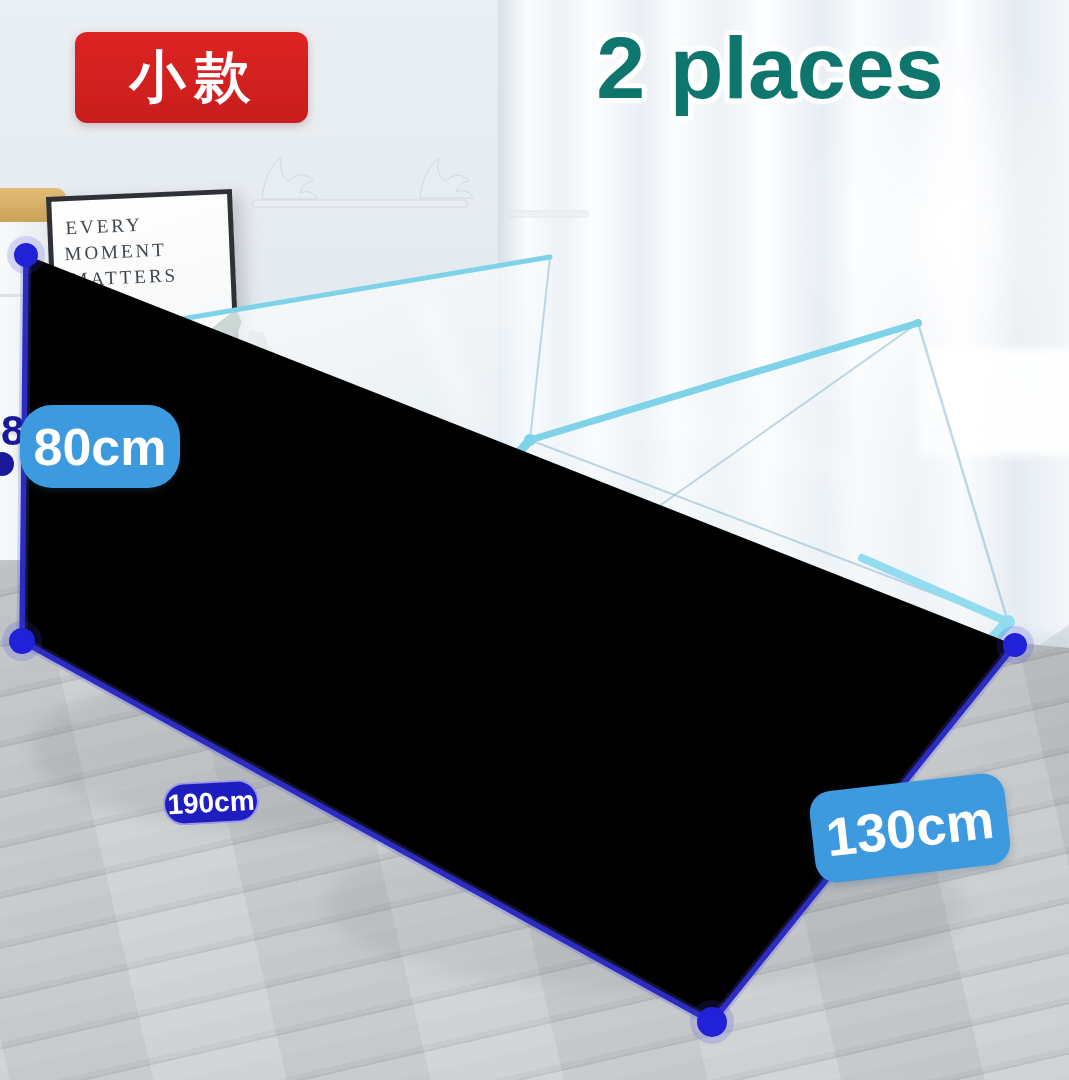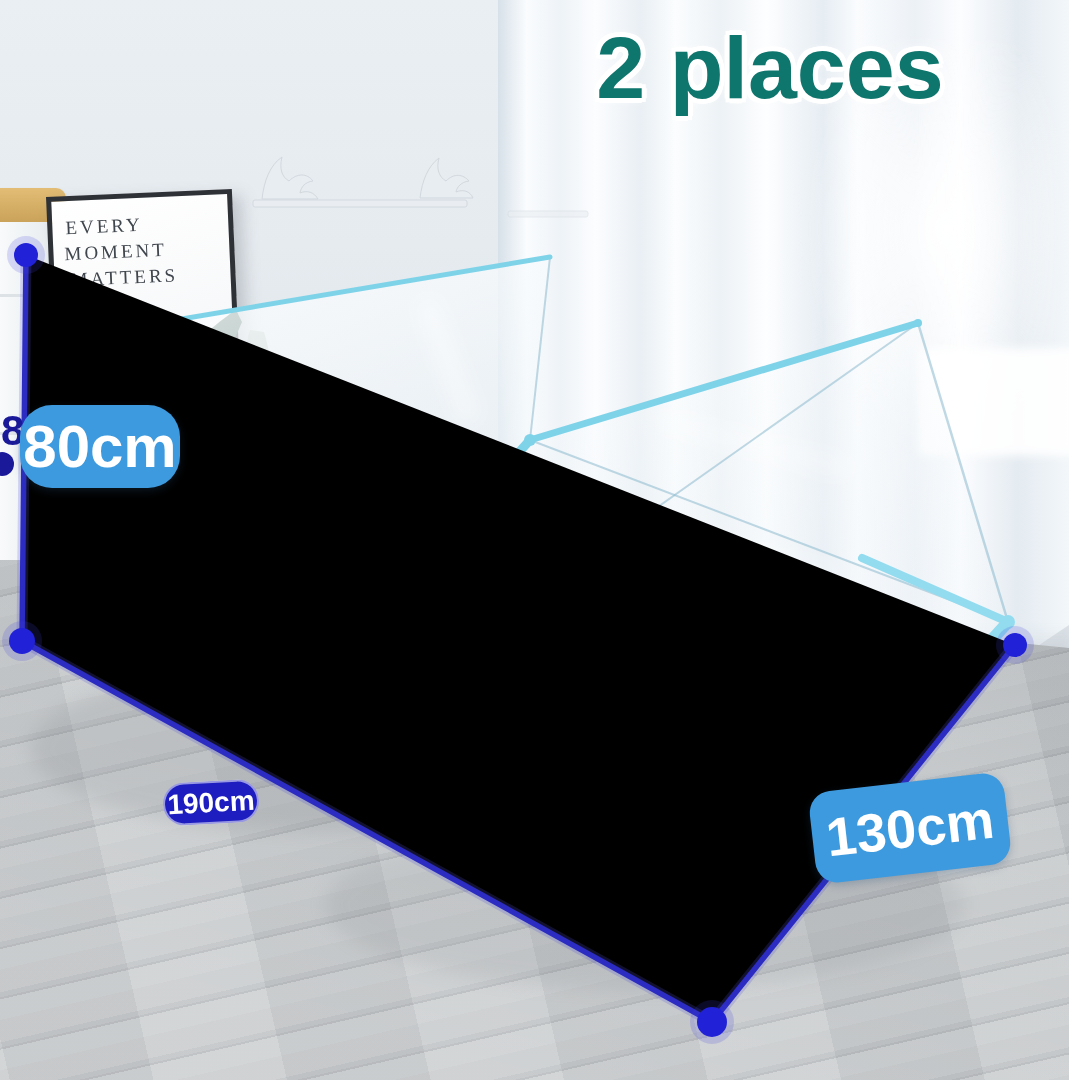--- a/index.html
+++ b/index.html
@@ -78,21 +78,21 @@
     color:#fff;font-size:56px;font-weight:bold;letter-spacing:9px;
     display:flex;align-items:center;justify-content:center;padding-left:6px;box-sizing:border-box;
     box-shadow:0 3px 8px rgba(120,30,30,.25);}
   .capacity{position:absolute;left:540px;top:12px;width:460px;height:112px;z-index:6;
     font-size:88px;font-weight:bold;color:#0f766e;text-align:center;line-height:112px;
     text-shadow:-4px -4px 0 #fff,4px -4px 0 #fff,-4px 4px 0 #fff,4px 4px 0 #fff,
                 -5px 0 0 #fff,5px 0 0 #fff,0 -5px 0 #fff,0 5px 0 #fff,0 0 12px #fff;}
   .badge-blue{position:absolute;z-index:6;background:var(--c-blue,#3e9ade);color:#fff;font-weight:bold;
     display:flex;align-items:center;justify-content:center;
     box-shadow:0 3px 9px rgba(40,80,120,.28);}
-  .h80{left:20px;top:405px;width:160px;height:83px;border-radius:32px;font-size:60px;}
+  .h80{left:20px;top:405px;width:160px;height:83px;border-radius:32px;font-size:52px;}
   .w130{left:812px;top:782px;width:196px;height:92px;border-radius:22px;font-size:54px;
     transform:rotate(-6.5deg);}
   .l190{position:absolute;left:163px;top:781px;width:96px;height:43px;z-index:6;
     border-radius:22px;background:var(--c-navy,#1e1ec0);border:2px solid rgba(255,255,255,.55);
     color:#fff;font-size:28px;font-weight:bold;display:flex;align-items:center;justify-content:center;
     transform:rotate(-3deg);box-sizing:border-box;}
   .partial8{position:absolute;left:1px;top:407px;z-index:5;font-size:42px;font-weight:bold;color:#191999;}
   .partial8-dot{position:absolute;left:-10px;top:452px;width:24px;height:24px;border-radius:50%;
     background:#191999;z-index:5;}
 </style>
@@ -211,18 +211,19 @@
     <circle class="dothalo" cx="1015" cy="645" r="19"></circle>
     <circle class="dot" cx="26" cy="255" r="12"></circle>
     <circle class="dot" cx="22" cy="641" r="13"></circle>
     <circle class="dot" cx="712" cy="1022" r="15"></circle>
     <circle class="dot" cx="1015" cy="645" r="12"></circle>
   </svg>
 
   <div class="partial8">8</div>
   <div class="partial8-dot"></div>
 
+  <div class="size-badge">小款</div>
   <div class="capacity">2 places</div>
   <div class="badge-blue h80">80cm</div>
   <div class="l190">190cm</div>
   <div class="badge-blue w130">130cm</div>
 
 </div>
 
 </body></html>

